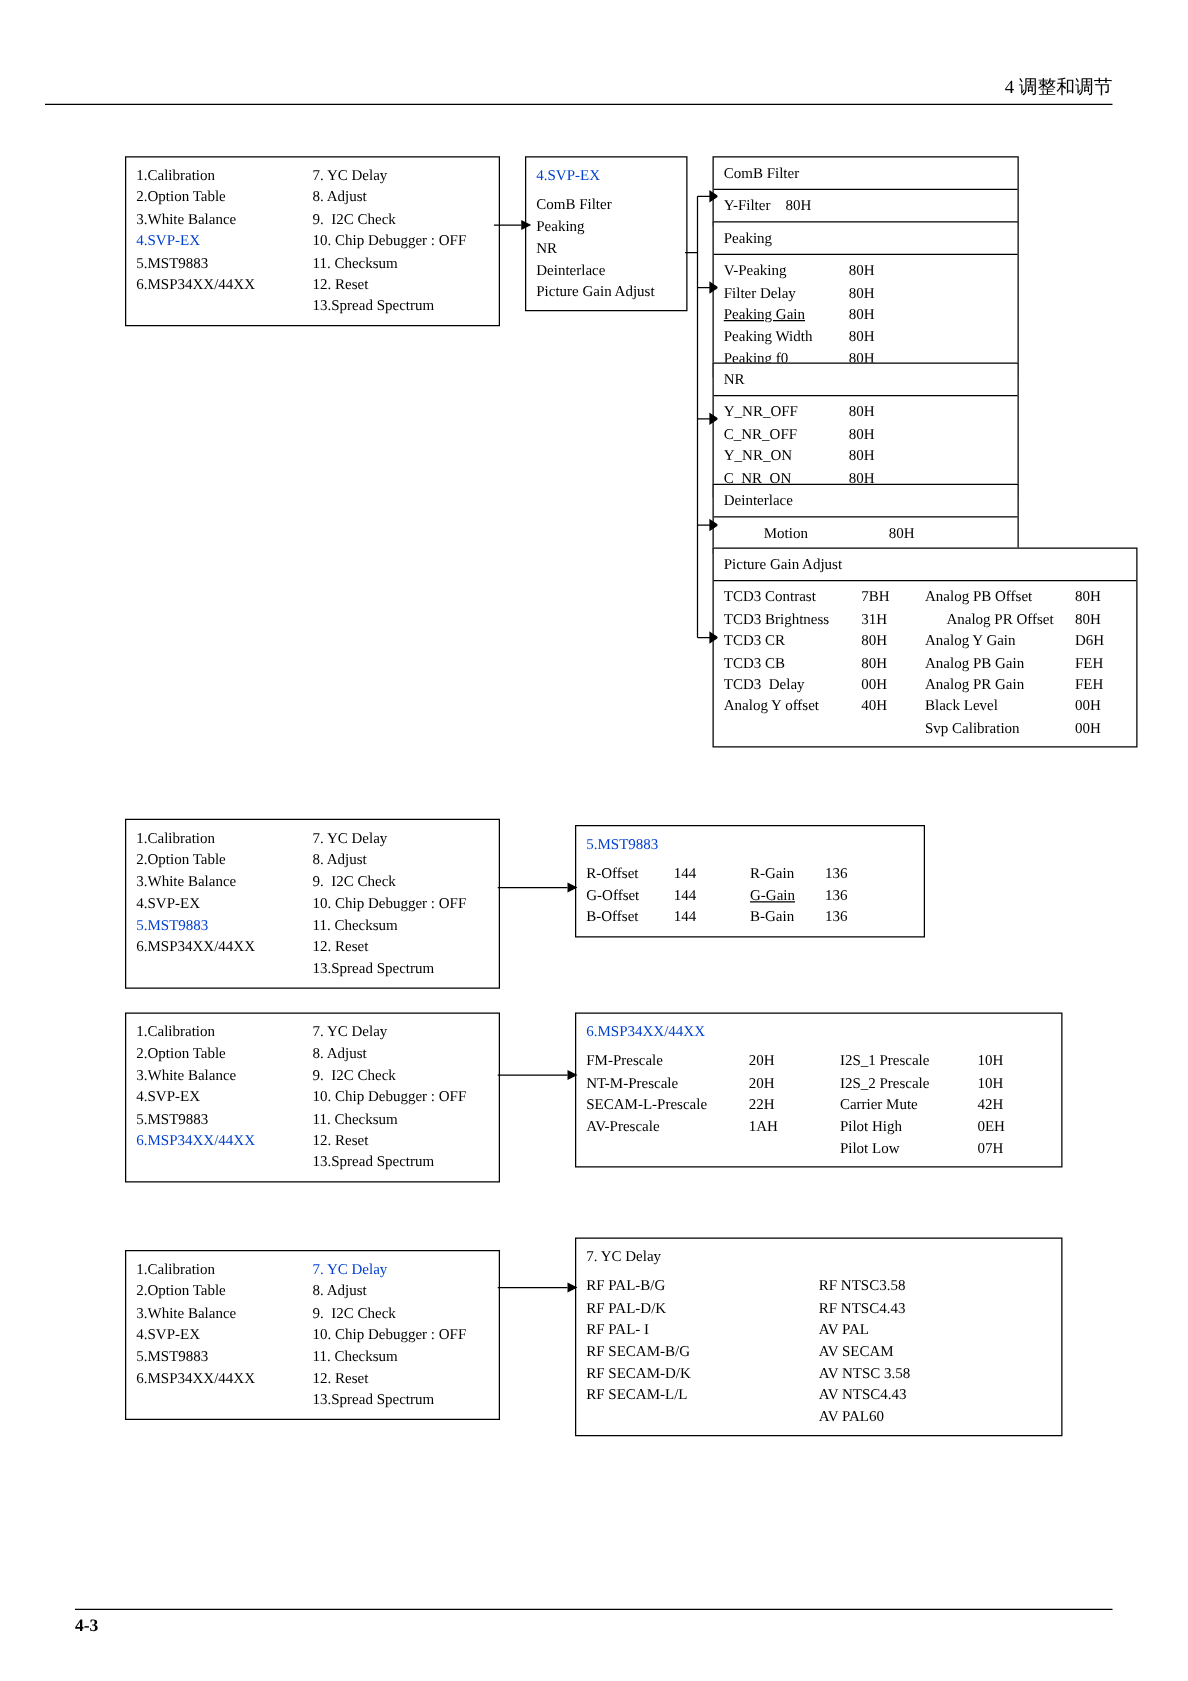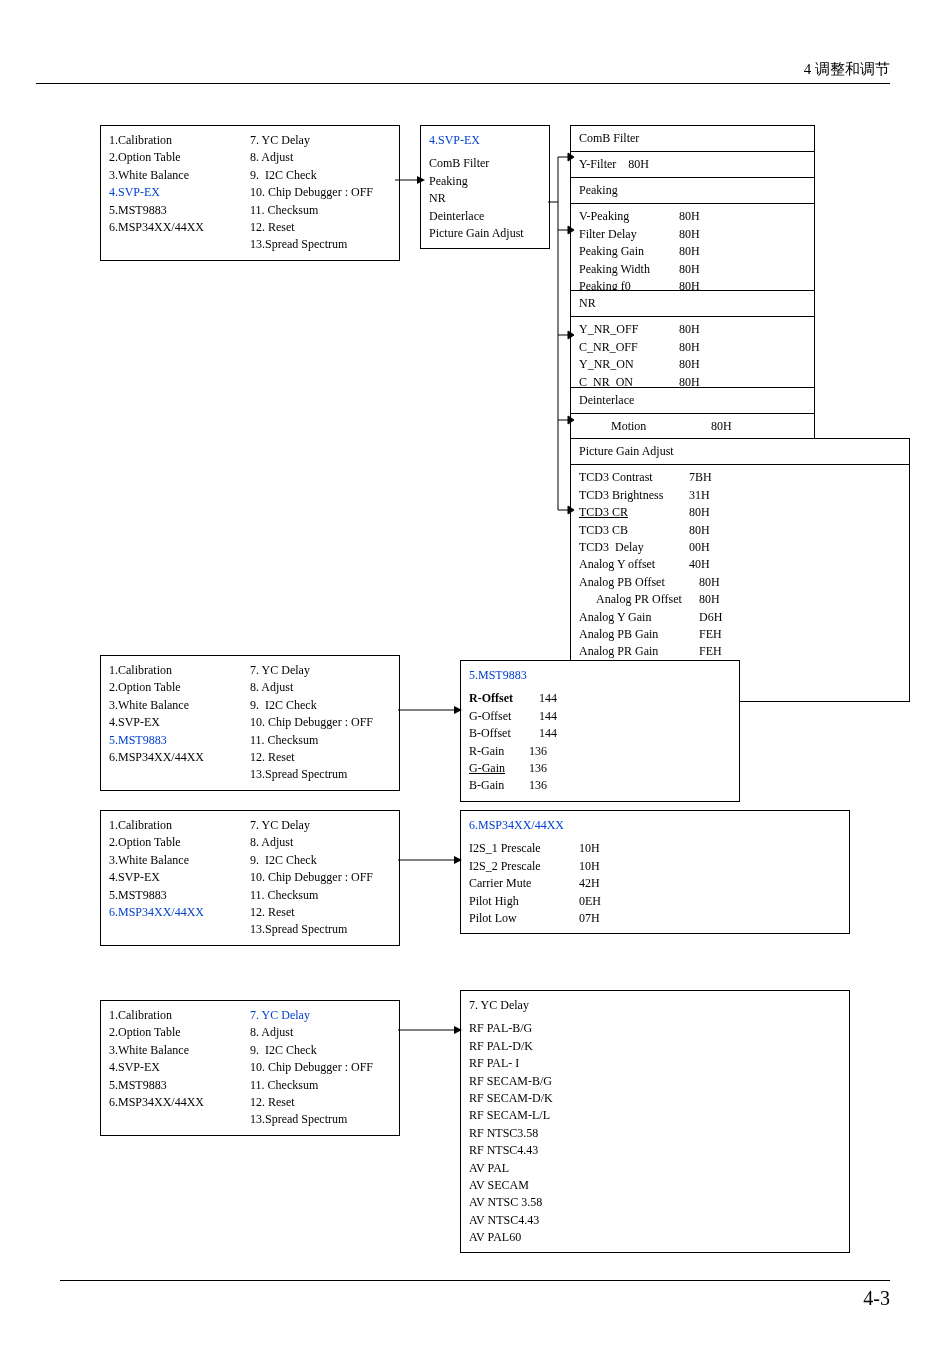--- a/index.html
+++ b/index.html
@@ -29,22 +29,23 @@
   .hr-bottom {
     border: none;
     border-top: 1px solid #000;
     margin: 0;
   }
   .page-footer {
     position: absolute;
     left: 60px;
     right: 60px;
     bottom: 35px;
-    text-align: right;
-    font-size: 20px;
+    text-align: left;
+    font-size: 14px;
+    font-weight: bold;
   }
   
   .box {
     border: 1px solid #000;
     position: absolute;
     box-sizing: border-box;
     padding: 6px 8px;
     font-size: 12px;
     line-height: 1.45;
     background: #fff;
@@ -52,21 +53,21 @@
   .row2 { display: flex; }
   .colL { width: 50%; }
   .colR { width: 50%; }
   .line { white-space: pre; }
   .blue { color: #0040d0; }
   .subhdr {
     border-bottom: 1px solid #000;
     margin: 0 -8px 4px -8px;
     padding: 0 8px 4px 8px;
   }
-  .kvwrap { display: flex; flex-direction: column; }
+  .kvwrap { display: flex; }
   .kvcol { flex: 1; }
   
   .conn {
     position: absolute;
     pointer-events: none;
   }
 </style>
 </head>
 <body>
 
@@ -116,21 +117,21 @@
     <span>Y-Filter</span>
     &nbsp;&nbsp;
     <span>80H</span>
   </div>
 
   <div class="box" style="left:570px; top:177px; width:245px; padding:0 8px 6px 8px;">
     <div class="subhdr" style="padding-top:4px;">Peaking</div>
     <div id="peakrows">
         <div class="line"><span style="display: inline-block; min-width: 100px;">V-Peaking</span><span>80H</span></div>
         <div class="line"><span style="display: inline-block; min-width: 100px;">Filter Delay</span><span>80H</span></div>
-        <div class="line"><span style="display: inline-block; min-width: 100px;">Peaking Gain</span><span>80H</span></div>
+        <div class="line"><span style="display: inline-block; min-width: 100px; text-decoration: underline;">Peaking Gain</span><span>80H</span></div>
         <div class="line"><span style="display: inline-block; min-width: 100px;">Peaking Width</span><span>80H</span></div>
         <div class="line"><span style="display: inline-block; min-width: 100px;">Peaking f0</span><span>80H</span></div>
       </div>
   </div>
 
   <div class="box" style="left:570px; top:290px; width:245px; padding:0 8px 6px 8px;">
     <div class="subhdr" style="padding-top:4px;">NR</div>
     <div id="nrrows">
         <div class="line"><span style="display: inline-block; min-width: 100px;">Y_NR_OFF</span><span>80H</span></div>
         <div class="line"><span style="display: inline-block; min-width: 100px;">C_NR_OFF</span><span>80H</span></div>
@@ -145,21 +146,21 @@
         <div class="line"><span style="display: inline-block; min-width: 100px; margin-left: 32px;">Motion</span><span>80H</span></div>
       </div>
   </div>
 
   <div class="box" style="left:570px; top:438px; width:340px; padding:0 8px 6px 8px;">
     <div class="subhdr" style="padding-top:4px;">Picture Gain Adjust</div>
     <div class="kvwrap">
       <div class="kvcol" id="pgaL">
           <div class="line"><span style="display: inline-block; min-width: 110px;">TCD3 Contrast</span><span>7BH</span></div>
           <div class="line"><span style="display: inline-block; min-width: 110px;">TCD3 Brightness</span><span>31H</span></div>
-          <div class="line"><span style="display: inline-block; min-width: 110px; text-decoration: underline;">TCD3 CR</span><span>80H</span></div>
+          <div class="line"><span style="display: inline-block; min-width: 110px;">TCD3 CR</span><span>80H</span></div>
           <div class="line"><span style="display: inline-block; min-width: 110px;">TCD3 CB</span><span>80H</span></div>
           <div class="line"><span style="display: inline-block; min-width: 110px;">TCD3  Delay</span><span>00H</span></div>
           <div class="line"><span style="display: inline-block; min-width: 110px;">Analog Y offset</span><span>40H</span></div>
         </div>
       <div class="kvcol" id="pgaR">
           <div class="line"><span style="display: inline-block; min-width: 120px;">Analog PB Offset</span><span>80H</span></div>
           <div class="line"><span style="display: inline-block; min-width: 120px; text-align: center;">Analog PR Offset</span><span>80H</span></div>
           <div class="line"><span style="display: inline-block; min-width: 120px;">Analog Y Gain</span><span>D6H</span></div>
           <div class="line"><span style="display: inline-block; min-width: 120px;">Analog PB Gain</span><span>FEH</span></div>
           <div class="line"><span style="display: inline-block; min-width: 120px;">Analog PR Gain</span><span>FEH</span></div>
@@ -214,21 +215,21 @@
           <div class="line">13.Spread Spectrum</div>
         </div>
       </div>
     </div>
 
   <div class="box" style="left:460px; top:660px; width:280px;">
     <div class="blue">5.MST9883</div>
     <div style="height:6px"></div>
     <div class="kvwrap">
       <div class="kvcol" id="mstL">
-          <div class="line"><span style="display: inline-block; min-width: 70px; font-weight: bold;">R-Offset</span><span>144</span></div>
+          <div class="line"><span style="display: inline-block; min-width: 70px;">R-Offset</span><span>144</span></div>
           <div class="line"><span style="display: inline-block; min-width: 70px;">G-Offset</span><span>144</span></div>
           <div class="line"><span style="display: inline-block; min-width: 70px;">B-Offset</span><span>144</span></div>
         </div>
       <div class="kvcol" id="mstR">
           <div class="line"><span style="display: inline-block; min-width: 60px;">R-Gain</span><span>136</span></div>
           <div class="line"><span style="display: inline-block; min-width: 60px; text-decoration: underline;">G-Gain</span><span>136</span></div>
           <div class="line"><span style="display: inline-block; min-width: 60px;">B-Gain</span><span>136</span></div>
         </div>
     </div>
   </div>
@@ -256,20 +257,26 @@
           <div class="line">12. Reset</div>
           <div class="line">13.Spread Spectrum</div>
         </div>
       </div>
     </div>
 
   <div class="box" style="left:460px; top:810px; width:390px;">
     <div class="blue">6.MSP34XX/44XX</div>
     <div style="height:6px"></div>
     <div class="kvwrap">
+      <div class="kvcol" id="mspL" style="flex:1.2">
+          <div class="line"><span style="display: inline-block; min-width: 130px;">FM-Prescale</span><span>20H</span></div>
+          <div class="line"><span style="display: inline-block; min-width: 130px;">NT-M-Prescale</span><span>20H</span></div>
+          <div class="line"><span style="display: inline-block; min-width: 130px;">SECAM-L-Prescale</span><span>22H</span></div>
+          <div class="line"><span style="display: inline-block; min-width: 130px;">AV-Prescale</span><span>1AH</span></div>
+        </div>
       <div class="kvcol" id="mspR">
           <div class="line"><span style="display: inline-block; min-width: 110px;">I2S_1 Prescale</span><span>10H</span></div>
           <div class="line"><span style="display: inline-block; min-width: 110px;">I2S_2 Prescale</span><span>10H</span></div>
           <div class="line"><span style="display: inline-block; min-width: 110px;">Carrier Mute</span><span>42H</span></div>
           <div class="line"><span style="display: inline-block; min-width: 110px;">Pilot High</span><span>0EH</span></div>
           <div class="line"><span style="display: inline-block; min-width: 110px;">Pilot Low</span><span>07H</span></div>
         </div>
     </div>
   </div>
   <svg class="conn" style="left:398px; top:850px;" width="64" height="20">

